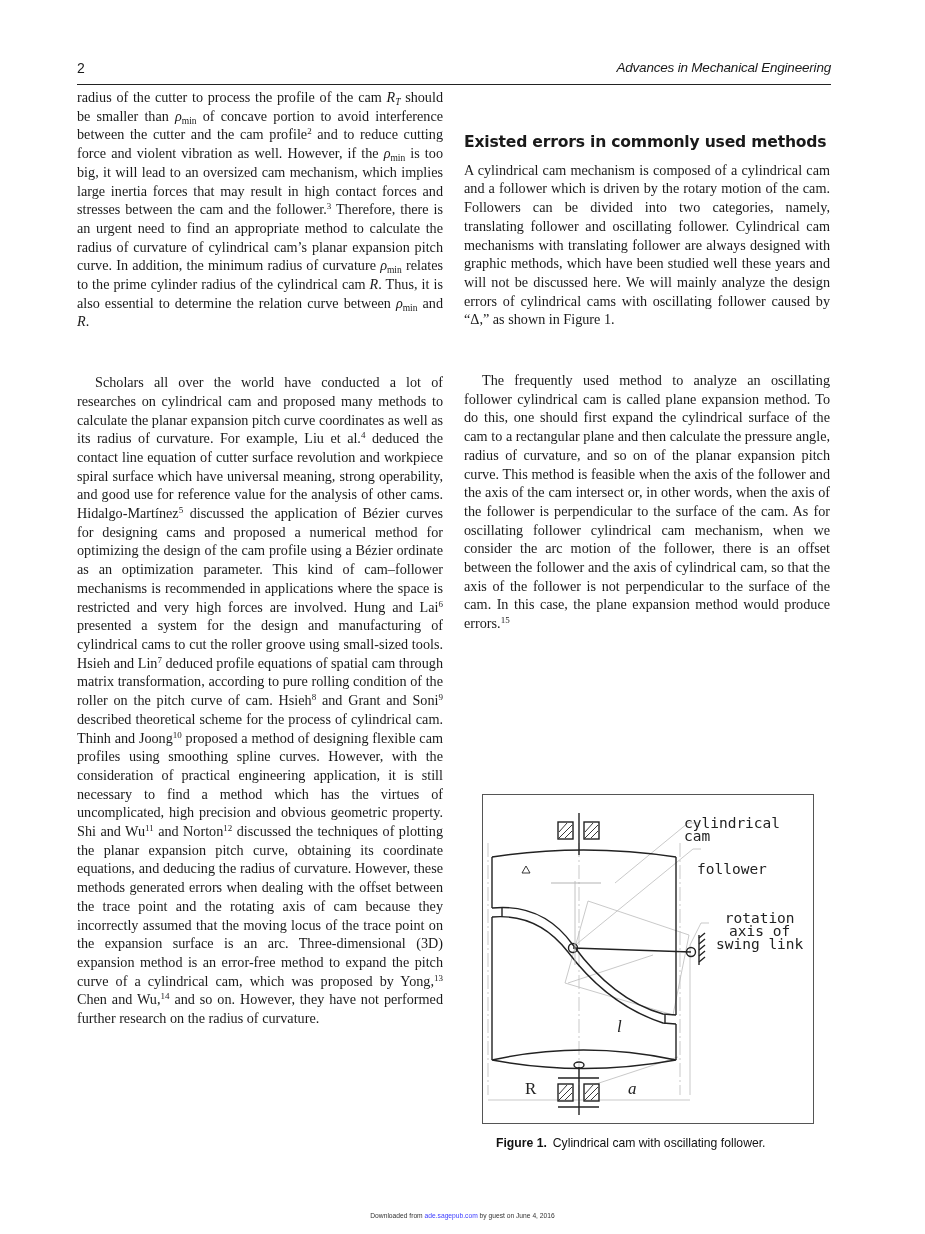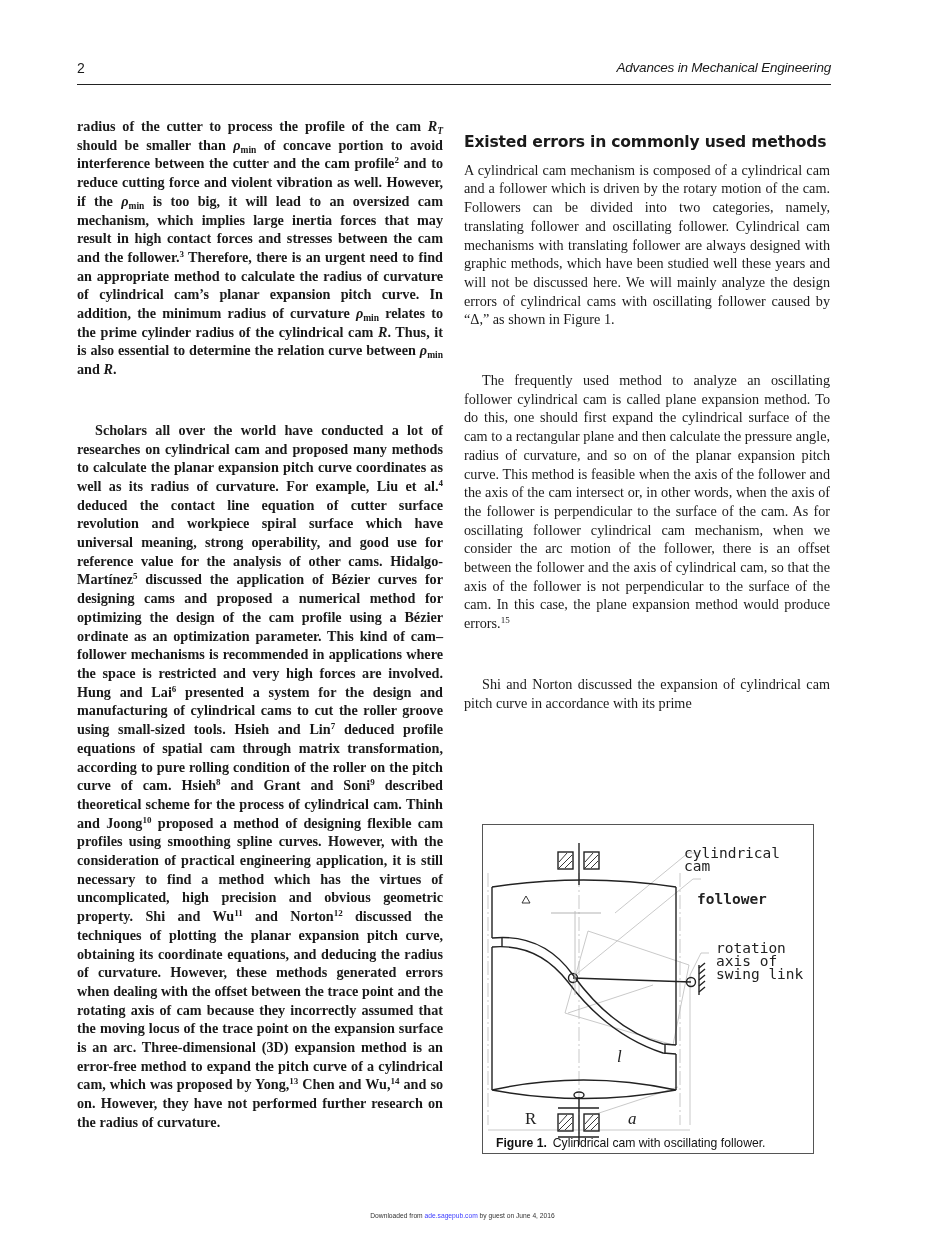--- a/index.html
+++ b/index.html
@@ -1,29 +1,29 @@
 <!DOCTYPE html>
 <html><head>
 <meta charset="utf-8">
 <style>
   html, body { margin: 0; padding: 0; background: #ffffff; }
   body { width: 925px; height: 1234px; position: relative; overflow: hidden; color: #1a1a1a; }
   .page-header { position: absolute; left: 77px; top: 58px; width: 754px; height: 26px; border-bottom: 1.3px solid #222; }
   .page-num { position: absolute; left: 0; top: 2px; font-family: "Liberation Sans", sans-serif; font-size: 14px; }
   .journal { position: absolute; right: 0; top: 2px; font-family: "Liberation Sans", sans-serif; font-style: italic; font-size: 13.5px; letter-spacing: -0.2px; margin-left: 28px; }
   .col { position: absolute; font-family: "Liberation Serif", serif; font-size: 14.2px; line-height: 18.7px; text-align: justify; }
-  .col-left { left: 77px; top: 117px; width: 366px; font-weight: bold; }
+  .col-left { left: 77px; top: 88px; width: 366px; }
   .col-right { left: 464px; top: 100px; width: 366px; }
   .col p { margin: 0; }
   .col p.indent { text-indent: 18px; margin-top: 42px; }
   sup { font-size: 9px; line-height: 0; vertical-align: 5px; }
   sub { font-size: 9.5px; line-height: 0; vertical-align: -3px; }
   i { font-style: italic; }
   .section-heading { font-family: "DejaVu Sans", sans-serif; font-weight: bold; font-size: 15.6px; margin: 33px 7px 9px 0; letter-spacing: -0.2px; text-align: center; white-space: nowrap; }
-  .figure-box { position: absolute; left: 482px; top: 824px; width: 330px; height: 328px; border: 1.3px solid #555; }
+  .figure-box { position: absolute; left: 482px; top: 794px; width: 330px; height: 328px; border: 1.3px solid #555; }
   .figure-box svg { position: absolute; left: 0; top: 0; }
   .fig-label { position: absolute; font-family: "DejaVu Sans Mono", monospace; font-size: 14.5px; line-height: 13px; color: #222; white-space: pre; }
   .fig-label-serif { position: absolute; font-family: "Liberation Serif", serif; font-size: 17px; color: #222; }
   .caption { position: absolute; left: 464px; top: 1136px; font-family: "Liberation Sans", sans-serif; font-size: 12.2px; color: #111; padding-left: 32px; }
   .caption b { font-weight: bold; margin-right: 6px; }
   .footer { position: absolute; left: 0; width: 925px; top: 1212px; text-align: center; font-family: "Liberation Sans", sans-serif; font-size: 6.7px; color: #333; }
   .footer .link { color: #3b3bff; }
 </style>
 </head>
 <body>
@@ -35,21 +35,20 @@
 
 <div class="col col-left">
   <p><span>radius of the cutter to process the profile of the cam </span><i>R</i><sub><i>T</i></sub><span> should be smaller than </span><i>ρ</i><sub>min</sub><span> of concave portion to avoid interference between the cutter and the cam profile</span><sup>2</sup><span> and to reduce cutting force and violent vibration as well. However, if the </span><i>ρ</i><sub>min</sub><span> is too big, it will lead to an oversized cam mechanism, which implies large inertia forces that may result in high contact forces and stresses between the cam and the follower.</span><sup>3</sup><span> Therefore, there is an urgent need to find an appropriate method to calculate the radius of curvature of cylindrical cam’s planar expansion pitch curve. In addition, the minimum radius of curvature </span><i>ρ</i><sub>min</sub><span> relates to the prime cylinder radius of the cylindrical cam </span><i>R</i><span>. Thus, it is also essential to determine the relation curve between </span><i>ρ</i><sub>min</sub><span> and </span><i>R</i><span>.</span></p>
   <p class="indent"><span>Scholars all over the world have conducted a lot of researches on cylindrical cam and proposed many methods to calculate the planar expansion pitch curve coordinates as well as its radius of curvature. For example, Liu et al.</span><sup>4</sup><span> deduced the contact line equation of cutter surface revolution and workpiece spiral surface which have universal meaning, strong operability, and good use for reference value for the analysis of other cams. Hidalgo-Martínez</span><sup>5</sup><span> discussed the application of Bézier curves for designing cams and proposed a numerical method for optimizing the design of the cam profile using a Bézier ordinate as an optimization parameter. This kind of cam–follower mechanisms is recommended in applications where the space is restricted and very high forces are involved. Hung and Lai</span><sup>6</sup><span> presented a system for the design and manufacturing of cylindrical cams to cut the roller groove using small-sized tools. Hsieh and Lin</span><sup>7</sup><span> deduced profile equations of spatial cam through matrix transformation, according to pure rolling condition of the roller on the pitch curve of cam. Hsieh</span><sup>8</sup><span> and Grant and Soni</span><sup>9</sup><span> described theoretical scheme for the process of cylindrical cam. Thinh and Joong</span><sup>10</sup><span> proposed a method of designing flexible cam profiles using smoothing spline curves. However, with the consideration of practical engineering application, it is still necessary to find a method which has the virtues of uncomplicated, high precision and obvious geometric property. Shi and Wu</span><sup>11</sup><span> and Norton</span><sup>12</sup><span> discussed the techniques of plotting the planar expansion pitch curve, obtaining its coordinate equations, and deducing the radius of curvature. However, these methods generated errors when dealing with the offset between the trace point and the rotating axis of cam because they incorrectly assumed that the moving locus of the trace point on the expansion surface is an arc. Three-dimensional (3D) expansion method is an error-free method to expand the pitch curve of a cylindrical cam, which was proposed by Yong,</span><sup>13</sup><span> Chen and Wu,</span><sup>14</sup><span> and so on. However, they have not performed further research on the radius of curvature.</span></p>
 </div>
 
 <div class="col col-right">
   <h2 class="section-heading">Existed errors in commonly used methods</h2>
   <p>A cylindrical cam mechanism is composed of a cylindrical cam and a follower which is driven by the rotary motion of the cam. Followers can be divided into two categories, namely, translating follower and oscillating follower. Cylindrical cam mechanisms with translating follower are always designed with graphic methods, which have been studied well these years and will not be discussed here. We will mainly analyze the design errors of cylindrical cams with oscillating follower caused by “Δ,” as shown in Figure 1.</p>
   <p class="indent"><span>The frequently used method to analyze an oscillating follower cylindrical cam is called plane expansion method. To do this, one should first expand the cylindrical surface of the cam to a rectangular plane and then calculate the pressure angle, radius of curvature, and so on of the planar expansion pitch curve. This method is feasible when the axis of the follower and the axis of the cam intersect or, in other words, when the axis of the follower is perpendicular to the surface of the cam. As for oscillating follower cylindrical cam mechanism, when we consider the arc motion of the follower, there is an offset between the follower and the axis of cylindrical cam, so that the axis of the follower is not perpendicular to the surface of the cam. In this case, the plane expansion method would produce errors.</span><sup>15</sup></p>
-  <p class="indent">Shi and Norton discussed the expansion of cylindrical cam pitch curve in accordance with its prime</p>
 </div>
 
 <div class="figure-box">
   <svg width="330" height="328" viewBox="0 0 330 328">
     <g fill="none" stroke="#bbb" stroke-width="0.8">
 
       <line x1="96" y1="48" x2="96" y2="310" stroke-dasharray="14 3 2 3"></line>
 
       <line x1="5" y1="48" x2="5" y2="300" stroke-dasharray="14 3 2 3"></line>
       <line x1="197" y1="48" x2="197" y2="300" stroke-dasharray="14 3 2 3"></line>
@@ -119,22 +118,22 @@
         <line x1="102" y1="299" x2="110" y2="290"></line>
         <line x1="108" y1="305" x2="115" y2="298"></line>
 
       <line x1="68" y1="88" x2="118" y2="88" stroke="#aaa"></line>
       <line x1="92" y1="86" x2="92" y2="170" stroke="#bbb"></line>
     </g>
     <polygon points="39,78 47,78 43,71" fill="none" stroke="#222" stroke-width="0.9"></polygon>
   </svg>
   <span class="fig-label" style="left:201px; top:22px;">cylindrical
 cam</span>
-  <span class="fig-label" style="left:214px; top:68px;font-weight:bold;">follower</span>
-  <span class="fig-label" style="left:233px; top:117px;">rotation
+  <span class="fig-label" style="left:214px; top:68px;">follower</span>
+  <span class="fig-label" style="left:233px; top:117px;text-align:center;">rotation
 axis of
 swing link</span>
   <span class="fig-label-serif" style="left:134px; top:222px; font-style:italic;">l</span>
   <span class="fig-label-serif" style="left:42px; top:284px;">R</span>
   <span class="fig-label-serif" style="left:145px; top:284px; font-style:italic;">a</span>
 </div>
 
 <div class="caption">
   <b>Figure 1.</b><span>Cylindrical cam with oscillating follower.</span>
 </div>

